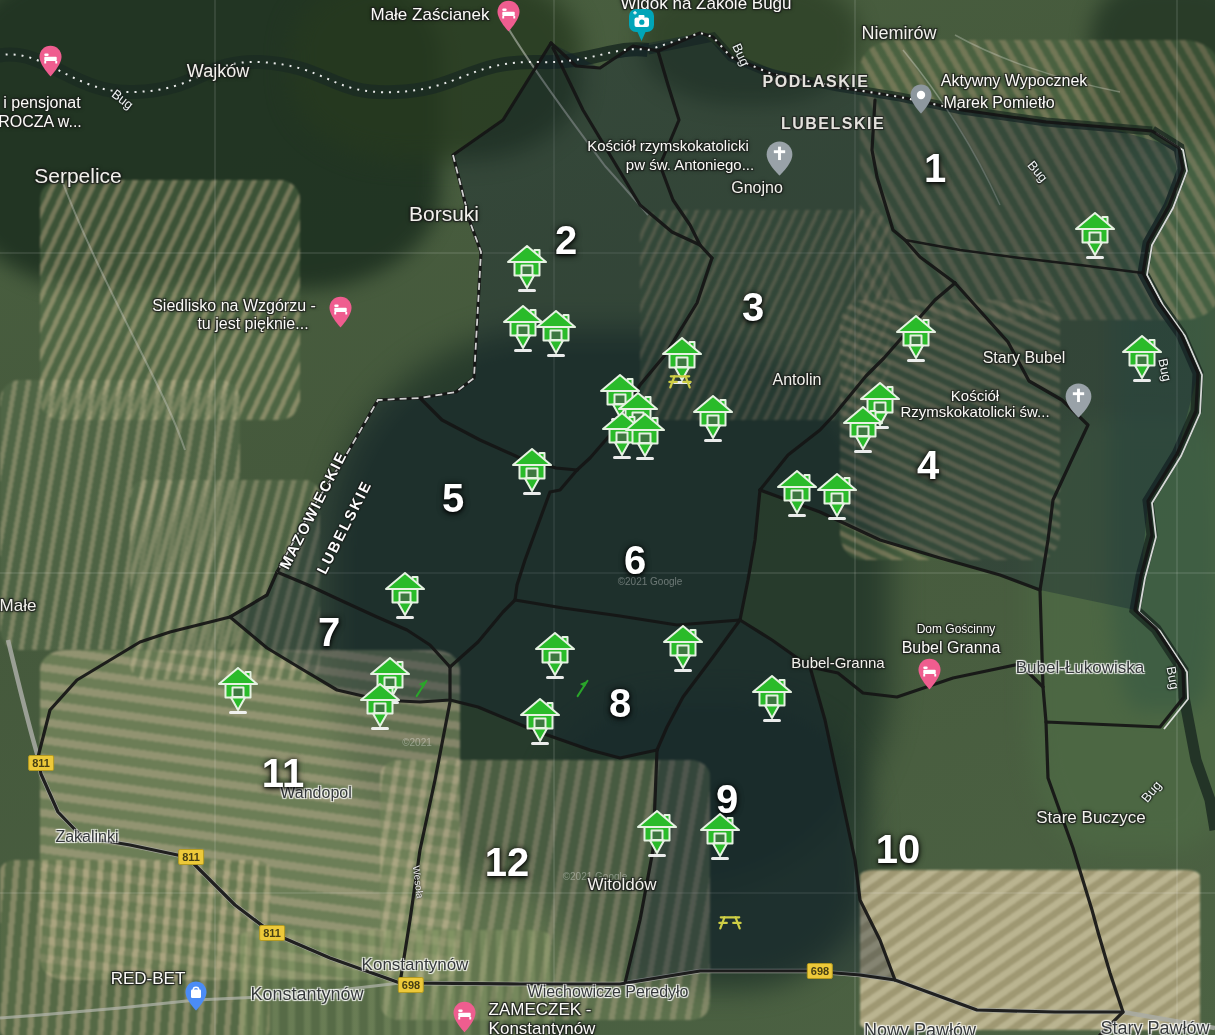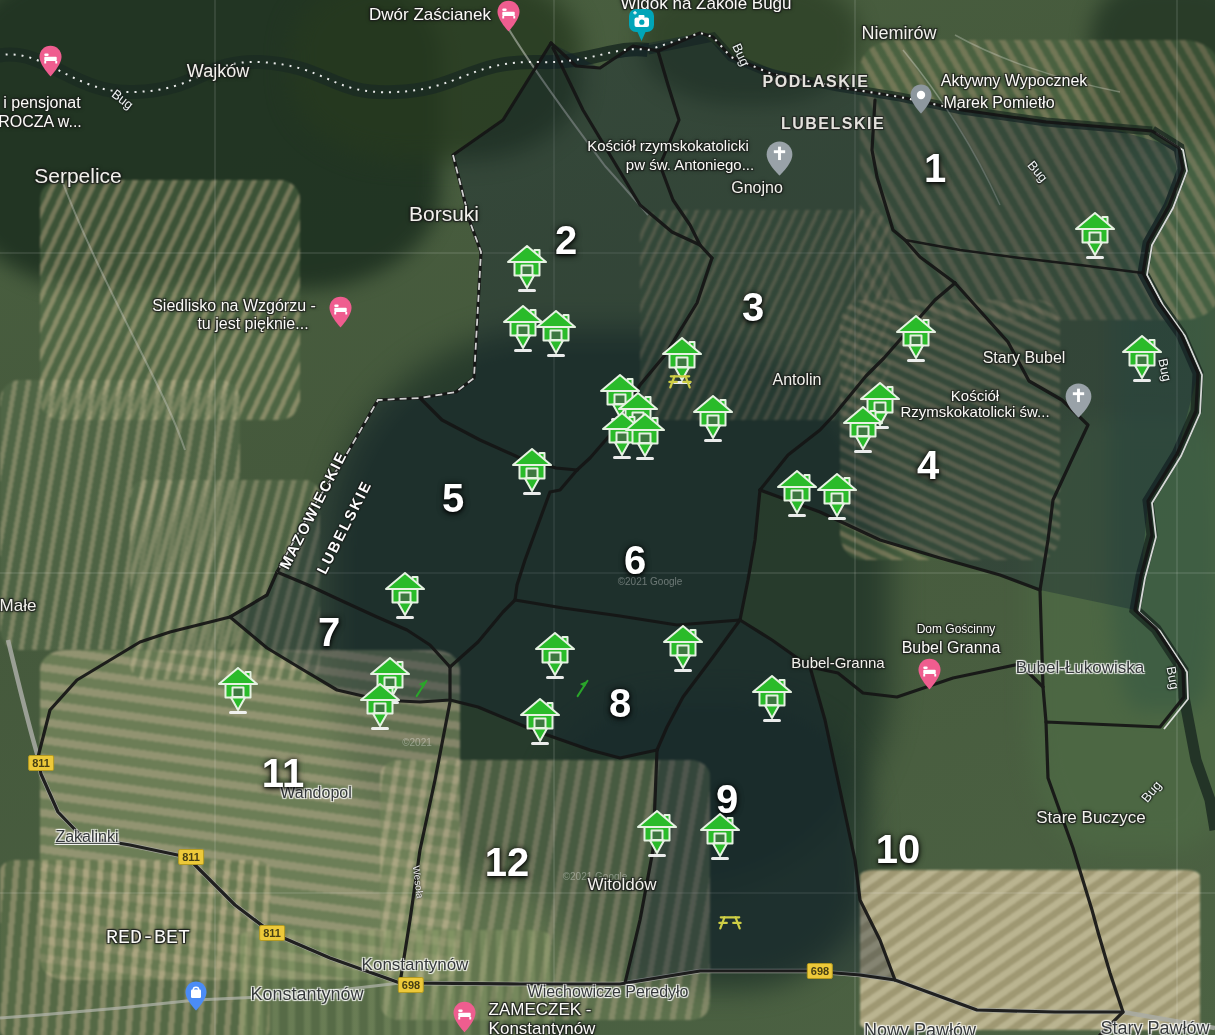--- a/index.html
+++ b/index.html
@@ -192,21 +192,21 @@
       <div class="lbl town-light" style="left: 218px; top: 71px; font-size: 18px;">Wajków</div>
       <div class="lbl town-light" style="left: 78px; top: 176px; font-size: 21px; text-align: right;">Serpelice</div>
       <div class="lbl town-light" style="left: 444px; top: 214px; font-size: 21px;">Borsuki</div>
       <div class="lbl town-light" style="left: 899px; top: 33px; font-size: 18px;">Niemirów</div>
       <div class="lbl town-light" style="left: 757px; top: 188px; font-size: 16px;">Gnojno</div>
       <div class="lbl town-light" style="left: 797px; top: 380px; font-size: 16px;">Antolin</div>
       <div class="lbl town-light" style="left: 1024px; top: 358px; font-size: 16px;">Stary Bubel</div>
       <div class="lbl town-light" style="left: 838px; top: 663px; font-size: 15px;">Bubel-Granna</div>
       <div class="lbl town-dark" style="left: 1080px; top: 668px; font-size: 17px;">Bubel-Łukowiska</div>
       <div class="lbl town-dark" style="left: 316px; top: 793px; font-size: 16px;">Wandopol</div>
-      <div class="lbl town-dark" style="left: 87px; top: 837px; font-size: 16px; text-decoration: underline;">Zakalinki</div>
+      <div class="lbl town-dark" style="left: 87px; top: 837px; font-size: 16px;">Zakalinki</div>
       <div class="lbl town-light" style="left: 622px; top: 885px; font-size: 17px;">Witoldów</div>
       <div class="lbl town-dark" style="left: 415px; top: 965px; font-size: 17px;">Konstantynów</div>
       <div class="lbl town-dark" style="left: 307px; top: 994px; font-size: 18px;">Konstantynów</div>
       <div class="lbl town-light" style="left: 1091px; top: 818px; font-size: 17px;">Stare Buczyce</div>
       <div class="lbl town-dark" style="left: 920px; top: 1030px; font-size: 18px;">Nowy Pawłów</div>
       <div class="lbl town-dark" style="left: 1155px; top: 1028px; font-size: 18px;">Stary Pawłów</div>
       <div class="lbl town-light" style="left: 18px; top: 606px; font-size: 17px;">Małe</div>
       <div class="lbl town-dark" style="left: 608px; top: 984px; font-size: 16px; margin-top: 8px;">Wiechowicze Peredyło</div>
       <div class="lbl province" style="left: 816px; top: 82px;">PODLASKIE</div>
       <div class="lbl province" style="left: 833px; top: 124px;">LUBELSKIE</div>
@@ -234,21 +234,21 @@
       <div class="shield" style="left: 41px; top: 763px;">811</div>
       <div class="shield" style="left: 191px; top: 857px;">811</div>
       <div class="shield" style="left: 272px; top: 933px;">811</div>
       <div class="shield" style="left: 411px; top: 985px;">698</div>
       <div class="shield" style="left: 820px; top: 971px;">698</div>
       <div class="lbl poi-lbl" style="left: 42px; top: 103px; font-size: 16px;">i pensjonat</div>
       <div class="lbl poi-lbl" style="left: 40px; top: 122px; font-size: 16px;">ROCZA w...</div>
       <svg width="23" height="32" class="marker" style="left: 38.5px; top: 45px;">
         <use href="#sym-lodging"></use>
       </svg>
-      <div class="lbl poi-lbl" style="left: 430px; top: 15px; font-size: 17px;">Dwór Zaścianek</div>
+      <div class="lbl poi-lbl" style="left: 430px; top: 15px; font-size: 17px;">Małe Zaścianek</div>
       <svg width="23" height="32" class="marker" style="left: 496.5px; top: 0px;">
         <use href="#sym-lodging"></use>
       </svg>
       <div class="lbl poi-lbl" style="left: 706px; top: 4px; font-size: 17px;">Widok na Zakole Bugu</div>
       <svg width="27" height="36" class="marker" style="left: 627.5px; top: 8px;">
         <use href="#sym-camera"></use>
       </svg>
       <div class="lbl poi-lbl" style="left: 1014px; top: 81px; font-size: 16px;">Aktywny Wypocznek</div>
       <div class="lbl poi-lbl" style="left: 999px; top: 103px; font-size: 16px;">Marek Pomietło</div>
       <svg width="22" height="30" class="marker" style="left: 910px; top: 84px;">
@@ -267,21 +267,21 @@
       <div class="lbl poi-lbl" style="left: 234px; top: 306px; font-size: 16px;">Siedlisko na Wzgórzu -</div>
       <div class="lbl poi-lbl" style="left: 253px; top: 324px; font-size: 16px;">tu jest pięknie...</div>
       <svg width="23" height="32" class="marker" style="left: 328.5px; top: 296px;">
         <use href="#sym-lodging"></use>
       </svg>
       <div class="lbl poi-lbl" style="left: 956px; top: 630px; font-size: 12px;">Dom Gościnny</div>
       <div class="lbl poi-lbl" style="left: 951px; top: 648px; font-size: 16px;">Bubel Granna</div>
       <svg width="23" height="32" class="marker" style="left: 917.5px; top: 658px;">
         <use href="#sym-lodging"></use>
       </svg>
-      <div class="lbl poi-lbl" style="left: 148px; top: 937px; font-size: 20px; font-family: Liberation Mono, monospace;">RED-BET</div>
+      <div class="lbl poi-lbl" style="left: 148px; top: 979px; font-size: 17px;">RED-BET</div>
       <svg width="22" height="30" class="marker" style="left: 185px; top: 981px;">
         <use href="#sym-shopping"></use>
       </svg>
       <div class="lbl poi-lbl" style="left: 540px; top: 1010px; font-size: 17px;">ZAMECZEK -</div>
       <div class="lbl poi-lbl" style="left: 542px; top: 1029px; font-size: 17px;">Konstantynów</div>
       <svg width="23" height="32" class="marker" style="left: 452.5px; top: 1001px;">
         <use href="#sym-lodging"></use>
       </svg>
       <svg width="40" height="48" class="marker" style="left: 507px; top: 245px;">
         <use href="#sym-house"></use>

